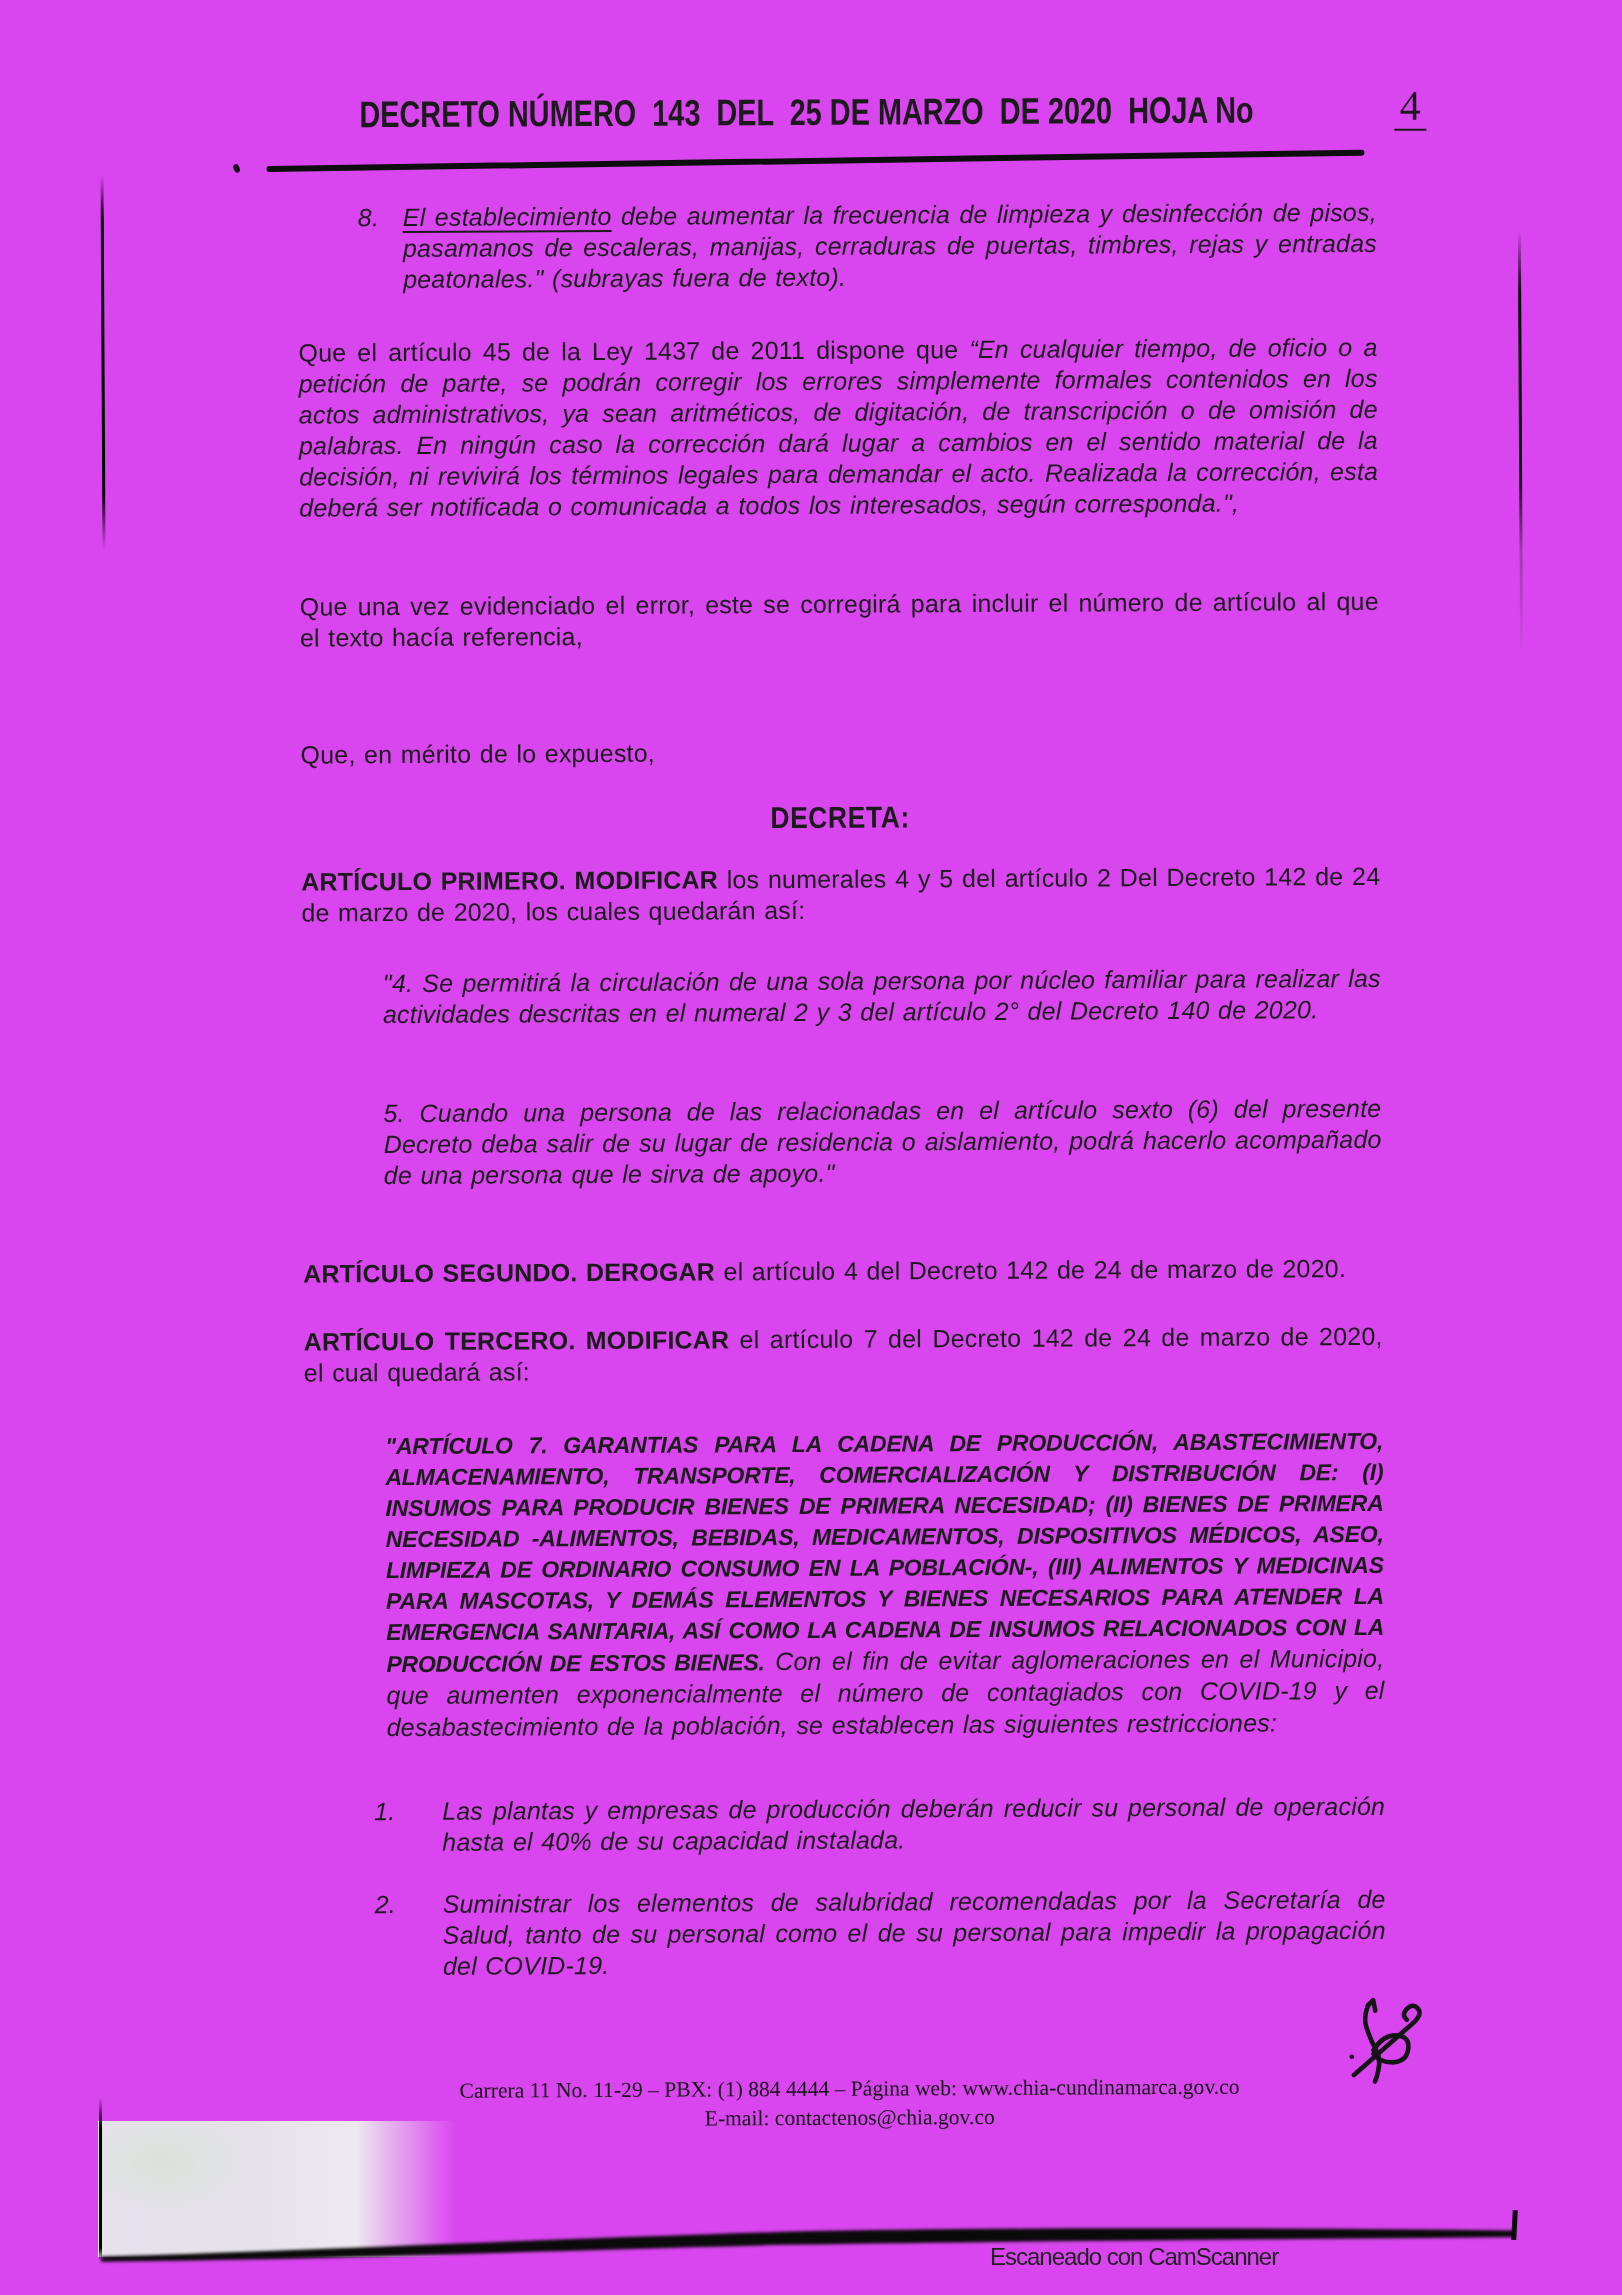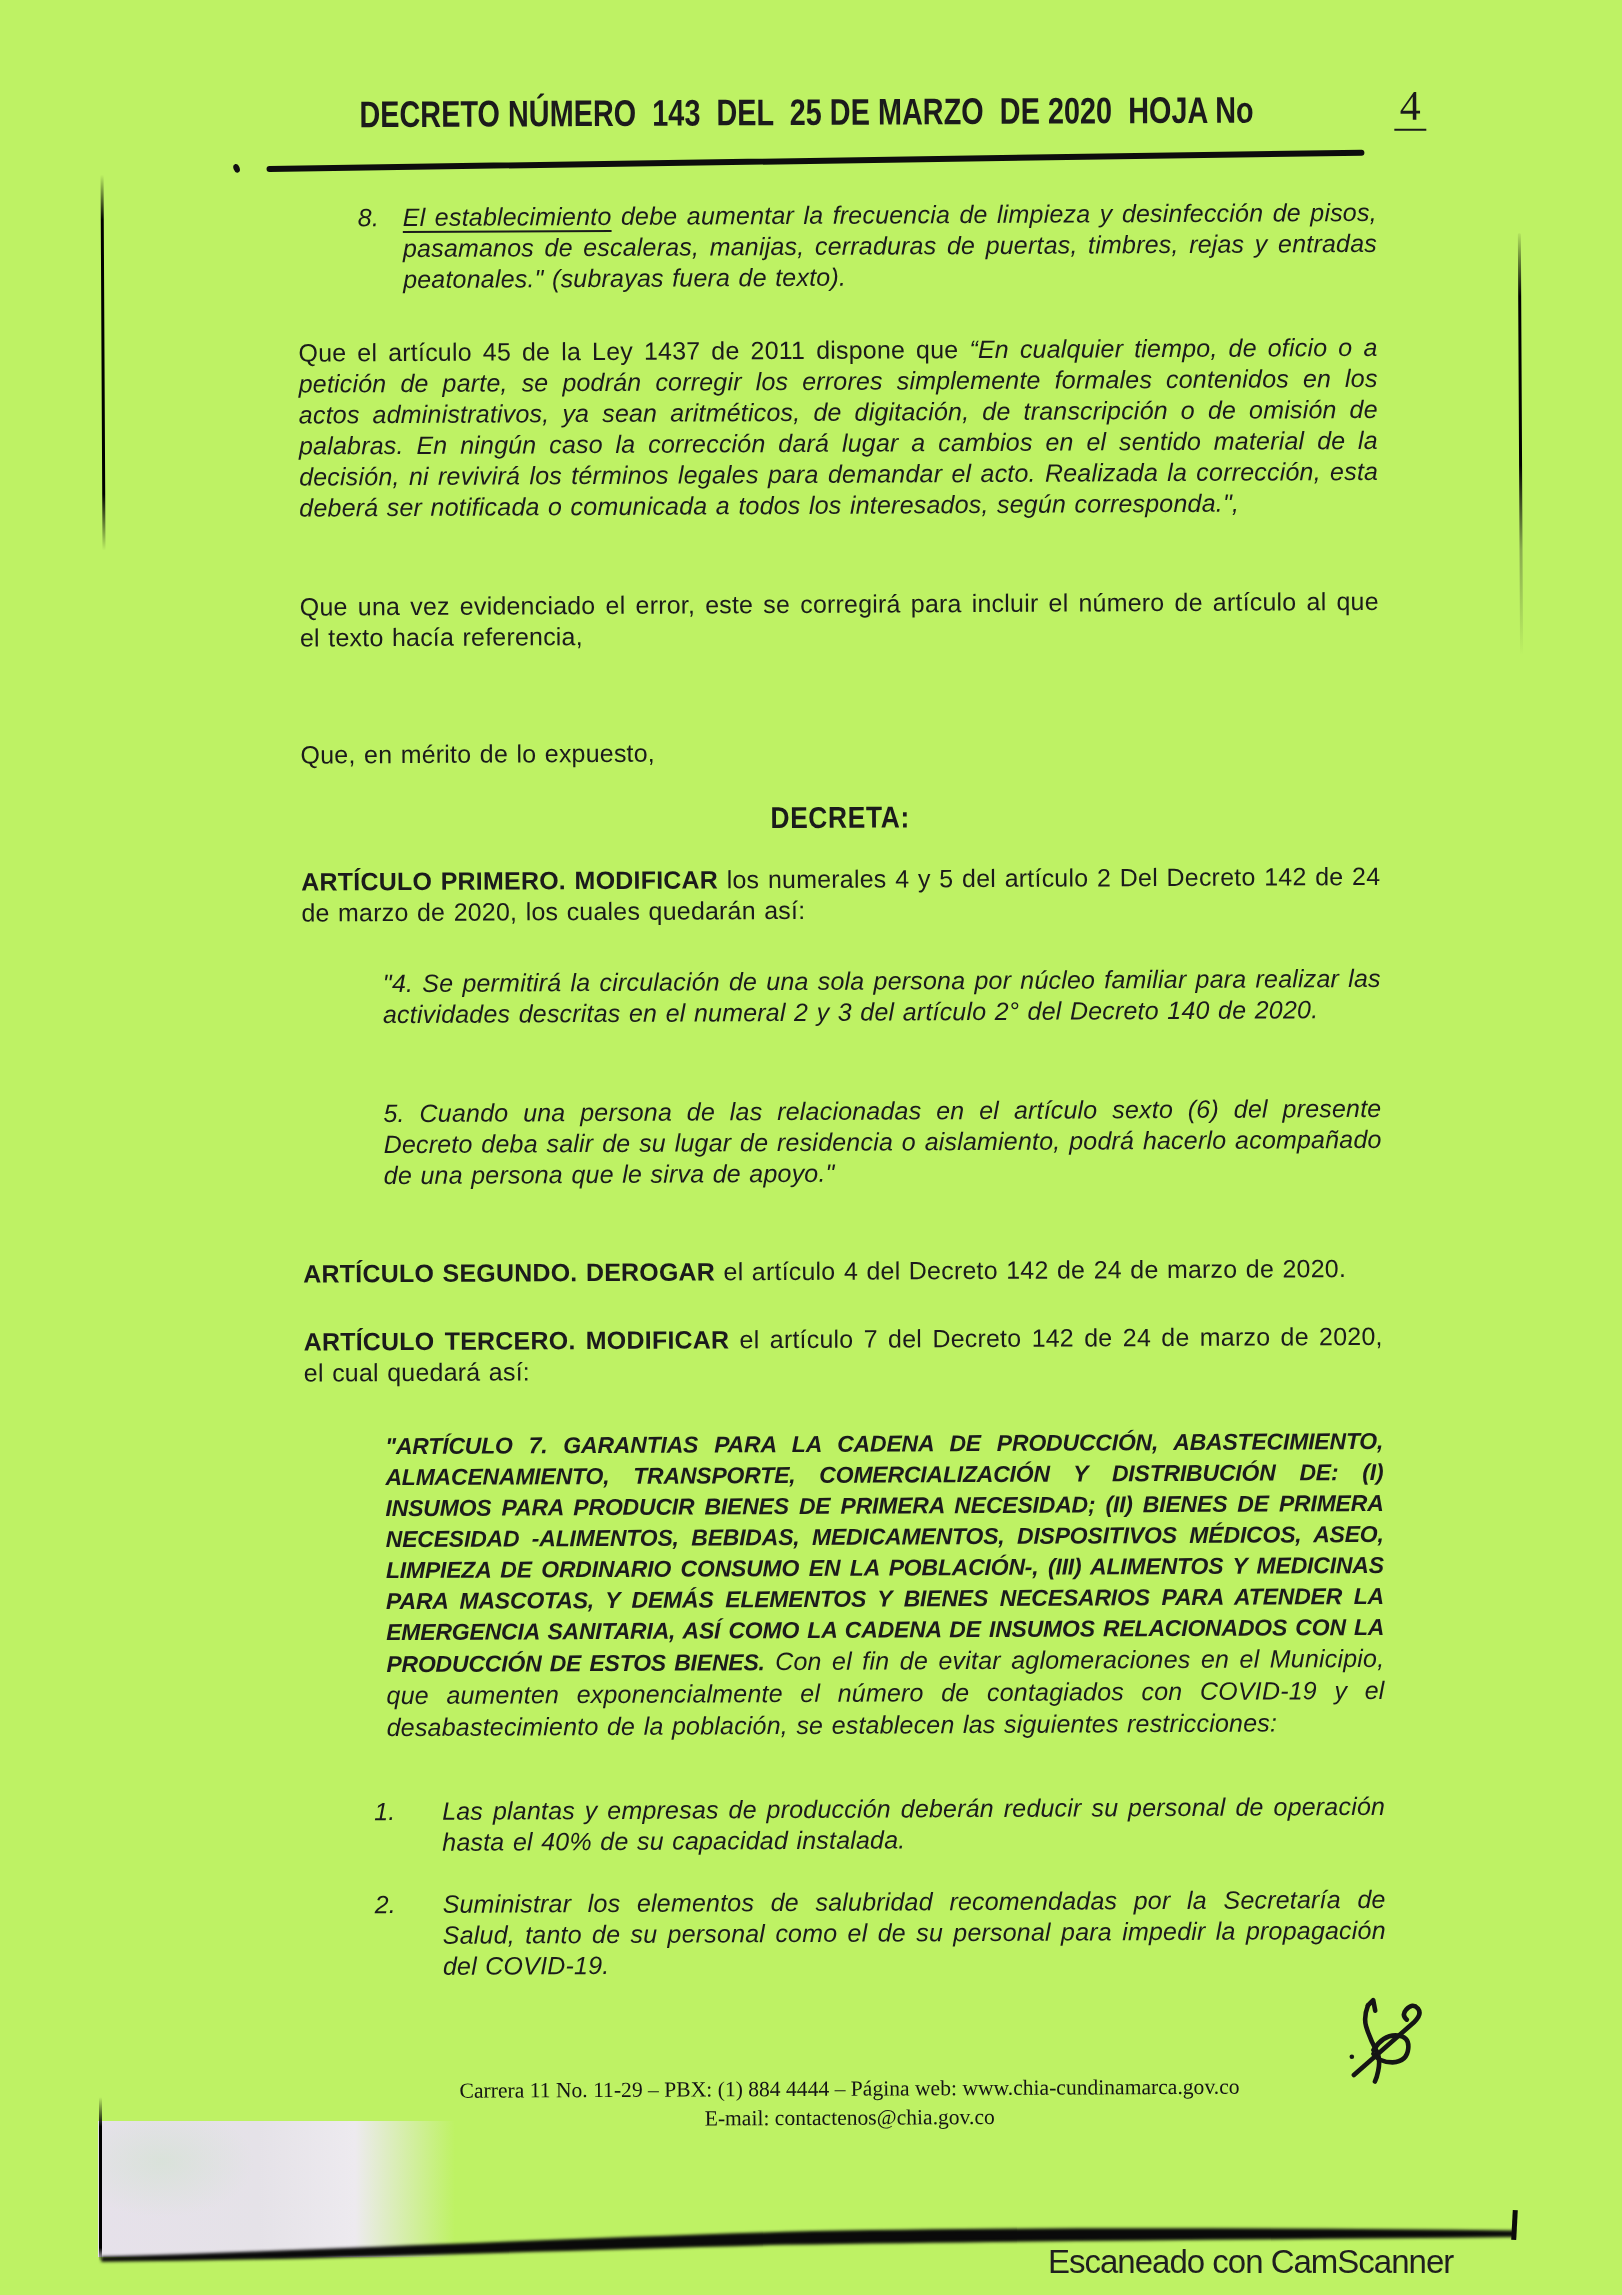--- a/index.html
+++ b/index.html
@@ -1,17 +1,17 @@
 <!DOCTYPE html>
 <html style="font-size:10.5px"><head>
 <meta charset="utf-8">
 <style>
   html,body{margin:0;padding:0;background:#ffffff;}
   #page{
-    position:relative;width:1622px;height:2295px;background:#bef264;overflow:hidden;
+    position:relative;width:1622px;height:2295px;background:#d946ef;overflow:hidden;
     font-family:"Liberation Sans",sans-serif;color:#1b1b1b;
   }
   #content{position:absolute;inset:0;transform:rotate(-0.3deg);transform-origin:785px 262px;}
   .abs{position:absolute;}
   .pre{white-space:pre-wrap;}
   .jus{text-align:justify;text-justify:inter-word;}
   .body-text{font-size:25px;line-height:31px;letter-spacing:0.2px;word-spacing:1.3px;}
   .it{font-style:italic;}
   .b{font-weight:bold;}
 
@@ -54,21 +54,21 @@
   .edge-bl{left:99px;top:2097px;width:3.3px;height:164px;border-radius:2px;
     background:linear-gradient(rgba(0,0,0,0),#000 18%,#000 92%,rgba(0,0,0,0));}
   .left-line{left:101px;top:171px;width:2.6px;height:376px;border-radius:1.3px;
     background:linear-gradient(rgba(0,0,0,0),#000 12%,#000 85%,rgba(0,0,0,0));}
   .right-line{left:1518px;top:237px;width:2.6px;height:422px;border-radius:1.3px;
     background:linear-gradient(rgba(0,0,0,.05),#000 15%,#000 55%,rgba(40,40,40,.35) 75%,rgba(0,0,0,0));}
   .ink-dot{left:234px;top:161px;width:5.9px;height:8.5px;background:#111;border-radius:50%;transform:rotate(-20deg);}
   .corner-tick{left:1512px;top:2210px;width:5.2px;height:30px;background:#0b0b0b;transform:rotate(3deg);}
 
   .shadow-svg{left:0;top:2211px;}
-  .watermark{left:1048px;top:2243px;width:497px;font-size:33px;letter-spacing:-1px;color:#1f1f1f;white-space:nowrap;}
+  .watermark{left:990px;top:2243px;width:497px;font-size:24px;letter-spacing:-1px;color:#1f1f1f;white-space:nowrap;}
 </style>
 </head>
 <body>
 
 <div id="page">
 
   <div id="content">
 
     <div class="abs header">
       <span class="header-main pre">DECRETO NÚMERO  143  DEL  25 DE MARZO  DE 2020  HOJA No</span>

